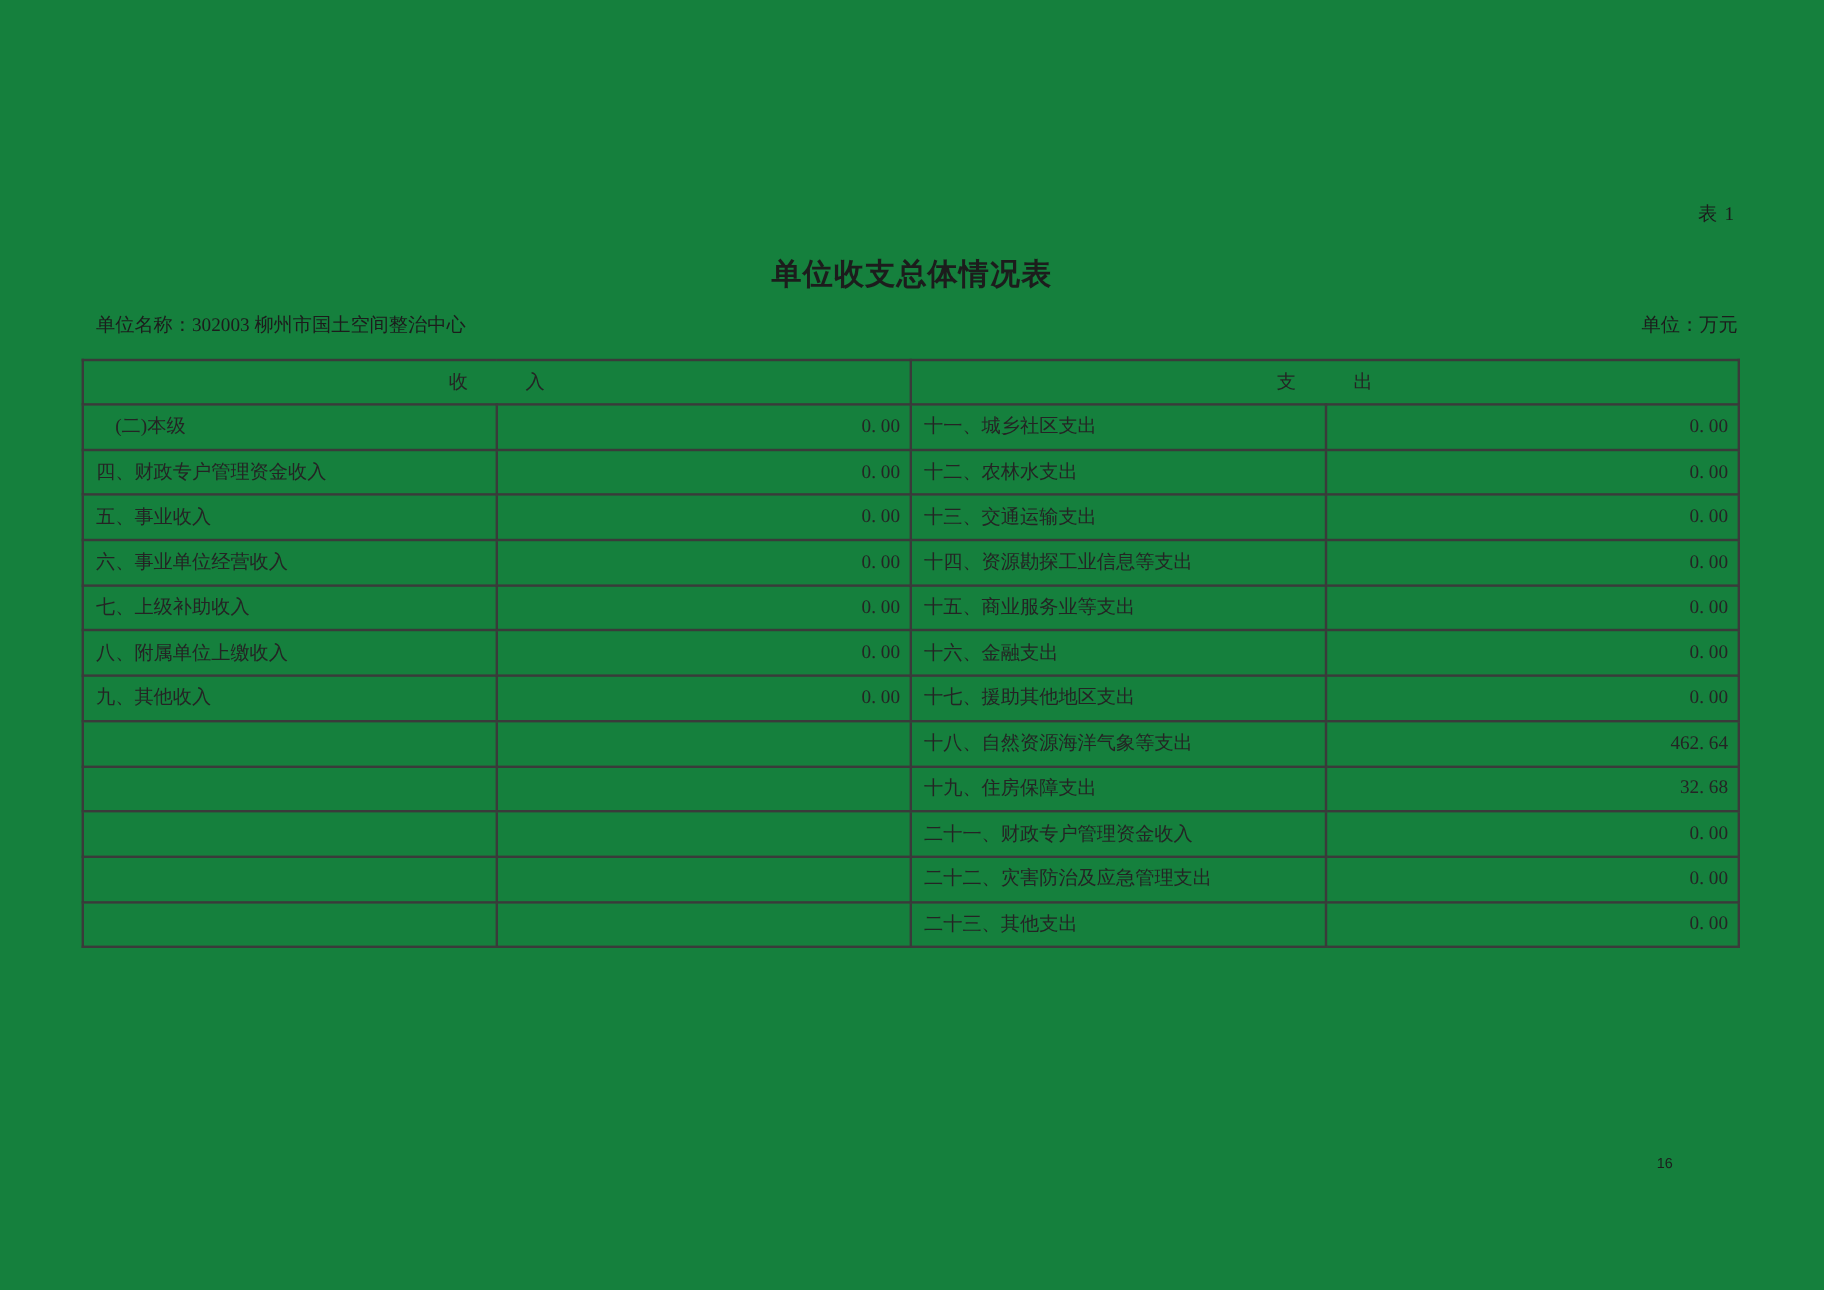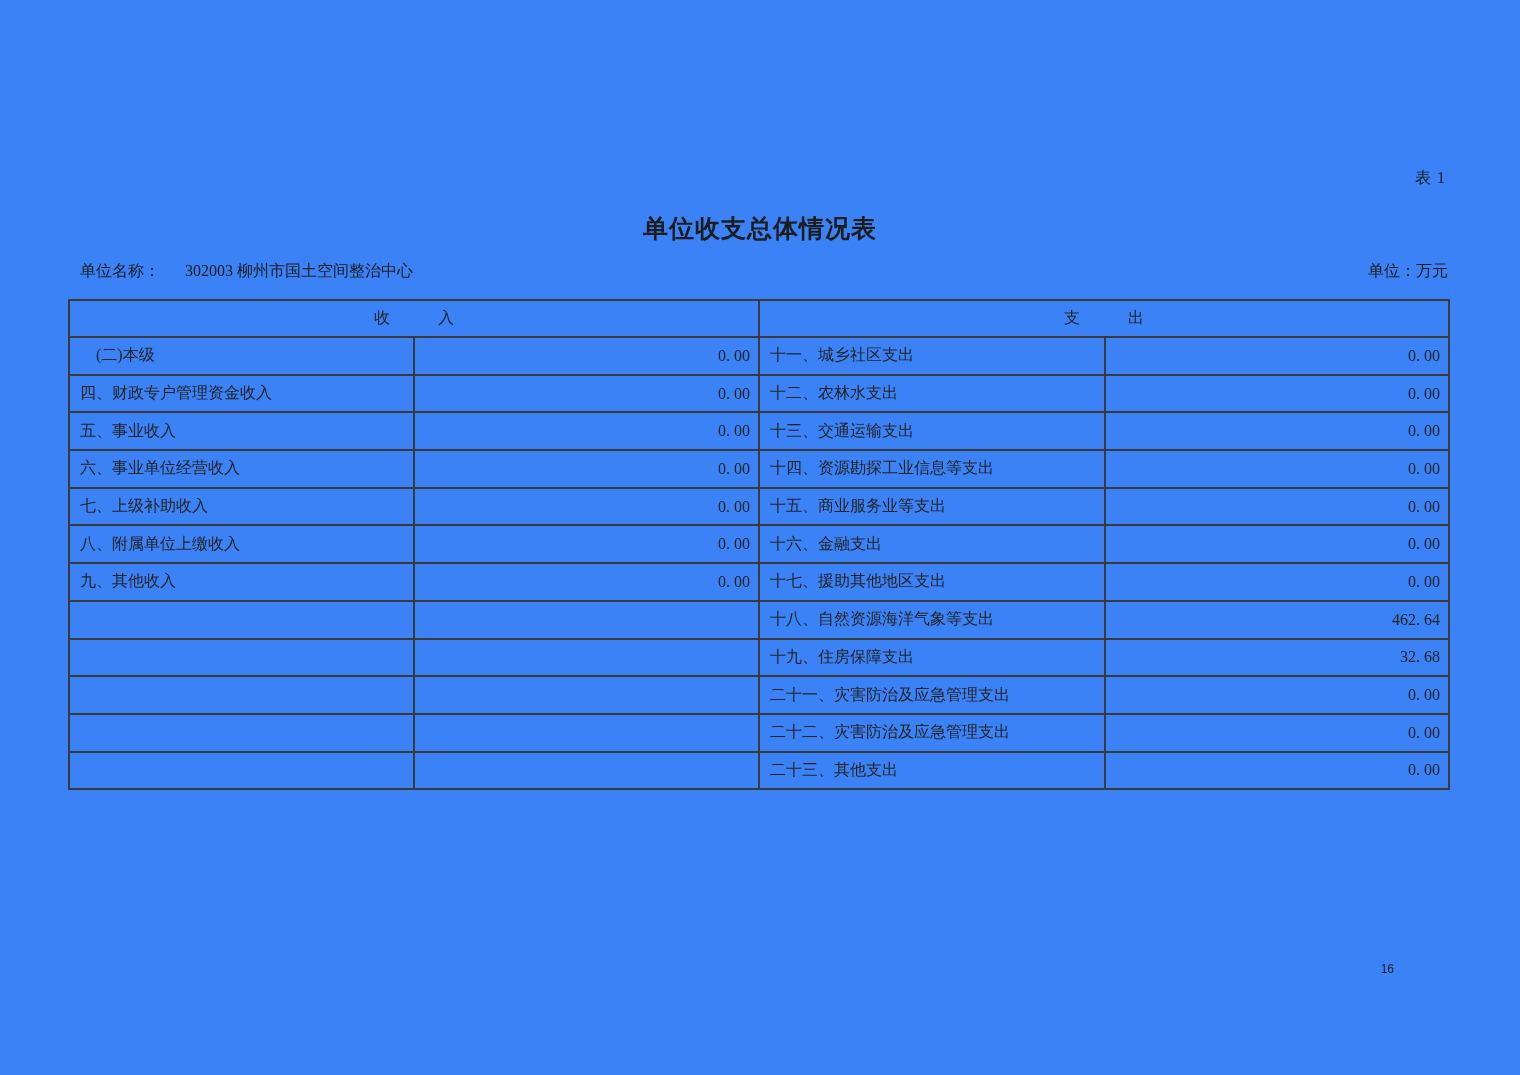--- a/index.html
+++ b/index.html
@@ -1,21 +1,21 @@
 <!DOCTYPE html>
 <html><head>
 <meta charset="utf-8">
 <style>
   * { box-sizing: border-box; }
   html, body { margin: 0; padding: 0; background: #ffffff; }
   .page {
     position: relative;
     width: 1520px;
     height: 1075px;
-    background: #3b82f6;
+    background: #15803d;
     font-family: "Liberation Serif", "DejaVu Serif", serif;
     color: #1c1c1c;
     overflow: hidden;
   }
   .table-tag {
     position: absolute;
     top: 168px;
     right: 74px;
     font-size: 16px;
     letter-spacing: 1px;
@@ -33,21 +33,21 @@
   }
   .meta {
     position: absolute;
     top: 261px;
     left: 80px;
     right: 72px;
     display: flex;
     justify-content: space-between;
     font-size: 16px;
   }
-  .unit-name-value { margin-left: 25px; }
+  .unit-name-value { margin-left: 0; }
   .budget-table {
     position: absolute;
     top: 299px;
     left: 68px;
     width: 1380px;
     border-collapse: collapse;
     table-layout: fixed;
     font-size: 16px;
     color: #242424;
   }
@@ -153,21 +153,21 @@
       </tr>
       <tr>
         <td class="item"></td>
         <td class="val"></td>
         <td class="item">十九、住房保障支出</td>
         <td class="val">32. 68</td>
       </tr>
       <tr>
         <td class="item"></td>
         <td class="val"></td>
-        <td class="item">二十一、灾害防治及应急管理支出</td>
+        <td class="item">二十一、财政专户管理资金收入</td>
         <td class="val">0. 00</td>
       </tr>
       <tr>
         <td class="item"></td>
         <td class="val"></td>
         <td class="item">二十二、灾害防治及应急管理支出</td>
         <td class="val">0. 00</td>
       </tr>
       <tr>
         <td class="item"></td>

